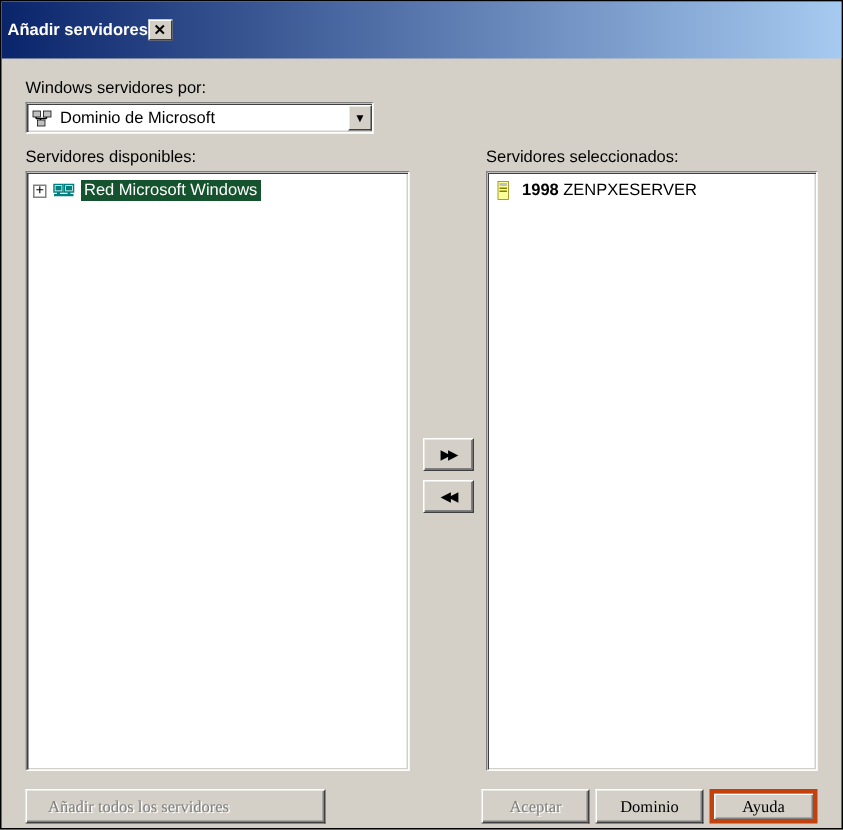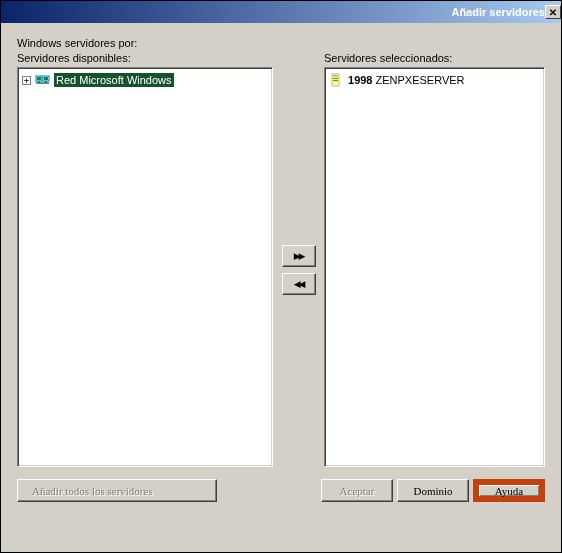--- a/index.html
+++ b/index.html
@@ -1,59 +1,76 @@
 <!DOCTYPE html>
 <html><head>
 <meta charset="utf-8">
 <style>
 * { box-sizing: border-box; margin: 0; padding: 0; }
 body { font-family: Tahoma, Arial, sans-serif; font-size: 11px; background: #d4d0c8; width: 562px; height: 553px; overflow: hidden; border: 1px solid #000; }
-.titlebar { background: linear-gradient(to right, #0a246a, #a6caf0); height: 22px; display: flex; align-items: center; justify-content: flex-end; padding: 0 0 0 4px; }
+.titlebar { background: linear-gradient(to right, #0a246a, #a6caf0); height: 38px; display: flex; align-items: center; justify-content: flex-start; padding: 0 16px 0 4px; }
 .titlebar-text { color: #fff; font-weight: bold; font-size: 11px; }
 .close-btn { width: 16px; height: 14px; background: #d4d0c8; border: 1px solid; border-color: #fff #404040 #404040 #fff; display: flex; align-items: center; justify-content: center; font-family: Arial; font-size: 10px; font-weight: bold; cursor: pointer; }
 .content { padding: 14px 16px 10px 16px; }
 .label { color: #000; margin-bottom: 3px; display: block; }
 .dropdown-wrap { display: flex; align-items: center; width: 232px; height: 21px; background: #fff; border: 1px solid; border-color: #808080 #fff #fff #808080; box-shadow: inset 1px 1px 0 #404040, inset -1px -1px 0 #d4d0c8; }
 .dropdown-icon { width: 16px; height: 16px; margin-left: 2px; flex-shrink: 0; }
 .dropdown-text { flex: 1; padding: 0 4px; }
 .dropdown-arrow { width: 16px; height: 17px; background: #d4d0c8; border: 1px solid; border-color: #fff #404040 #404040 #fff; display: flex; align-items: center; justify-content: center; font-size: 8px; cursor: pointer; }
-.lists-area { display: flex; gap: 0; }
+.lists-area { display: flex; margin-top: 10px; gap: 0; }
 .list-col { display: flex; flex-direction: column; }
 .list-col.left { width: 262px; }
 .list-col.right { width: 226px; }
 .middle-col { width: 52px; display: flex; flex-direction: column; align-items: center; justify-content: center; gap: 6px; padding-top: 20px; }
 .listbox { background: #fff; border: 1px solid; border-color: #808080 #fff #fff #808080; box-shadow: inset 1px 1px 0 #404040, inset -1px -1px 0 #d4d0c8; height: 400px; overflow: auto; padding: 2px; }
 .tree-item { display: flex; align-items: center; height: 16px; padding: 1px 2px; margin-top: 2px; }
 .tree-expand { width: 9px; height: 9px; border: 1px solid #808080; background: #fff; display: flex; align-items: center; justify-content: center; font-size: 9px; line-height: 1; margin-right: 4px; cursor: pointer; font-family: monospace; }
 .tree-icon { width: 16px; height: 16px; margin-right: 3px; flex-shrink: 0; }
 .tree-label { white-space: nowrap; }
 .tree-label.selected { background: #14532d; color: #fff; padding: 1px 2px; }
 .arrow-btn { width: 34px; height: 22px; background: #d4d0c8; border: 1px solid; border-color: #fff #404040 #404040 #fff; box-shadow: inset -1px -1px 0 #808080; display: flex; align-items: center; justify-content: center; cursor: pointer; font-size: 9px; letter-spacing: -2px; color: #000; }
 .buttons-row { display: flex; justify-content: space-between; margin-top: 12px; }
 .btn-group { display: flex; gap: 4px; }
 .btn { height: 23px; background: #d4d0c8; border: 1px solid; border-color: #fff #404040 #404040 #fff; box-shadow: inset -1px -1px 0 #808080; padding: 0 10px; font-family: Tahoma; font-size: 11px; cursor: pointer; display: flex; align-items: center; justify-content: center; }
 .btn.disabled { color: #808080; text-shadow: 1px 1px 0 #fff; cursor: default; }
-.btn.focused { border: 6px solid #c2410c; box-shadow: inset 1px 1px 0 #fff, inset -1px -1px 0 #808080; }
+.btn.focused { border: 3px solid #c2410c; box-shadow: inset 1px 1px 0 #fff, inset -1px -1px 0 #808080; }
 .btn.wide { width: 200px; justify-content: flex-start; padding-left: 14px; text-align: right; }
 .btn.std { width: 72px; }
 svg { display: block; }
 </style>
 </head>
 <body>
 
 <div class="titlebar">
   <span class="titlebar-text">Añadir servidores</span>
   <div class="close-btn">
     <span>✕</span>
   </div>
 </div>
 
 <div class="content">
 
   <span class="label">Windows servidores por:</span>
+  <div class="dropdown-wrap">
+    <span class="dropdown-icon">
+      <svg width="16" height="16" viewBox="0 0 16 16">
+          <rect x="2" y="3" width="5" height="4" fill="#c0c0c0" stroke="#000" stroke-width="0.5"></rect>
+          <rect x="9" y="3" width="5" height="4" fill="#c0c0c0" stroke="#000" stroke-width="0.5"></rect>
+          <rect x="5" y="9" width="5" height="4" fill="#c0c0c0" stroke="#000" stroke-width="0.5"></rect>
+          <line x1="4" y1="7" x2="4" y2="8" stroke="#000"></line>
+          <line x1="11" y1="7" x2="11" y2="8" stroke="#000"></line>
+          <line x1="4" y1="8" x2="11" y2="8" stroke="#000"></line>
+          <line x1="7" y1="8" x2="7" y2="9" stroke="#000"></line>
+        </svg>
+    </span>
+    <span class="dropdown-text">Dominio de Microsoft</span>
+    <div class="dropdown-arrow">
+      <span>▼</span>
+    </div>
+  </div>
 
   <div class="lists-area">
     <div class="list-col left">
       <span class="label">Servidores disponibles:</span>
       <div class="listbox">
         <div class="tree-item">
           <span class="tree-expand">+</span>
           <span class="tree-icon">
             <svg width="16" height="16" viewBox="0 0 16 16">
                 <rect x="1" y="4" width="6" height="5" fill="#fff" stroke="#008080" stroke-width="1"></rect>

